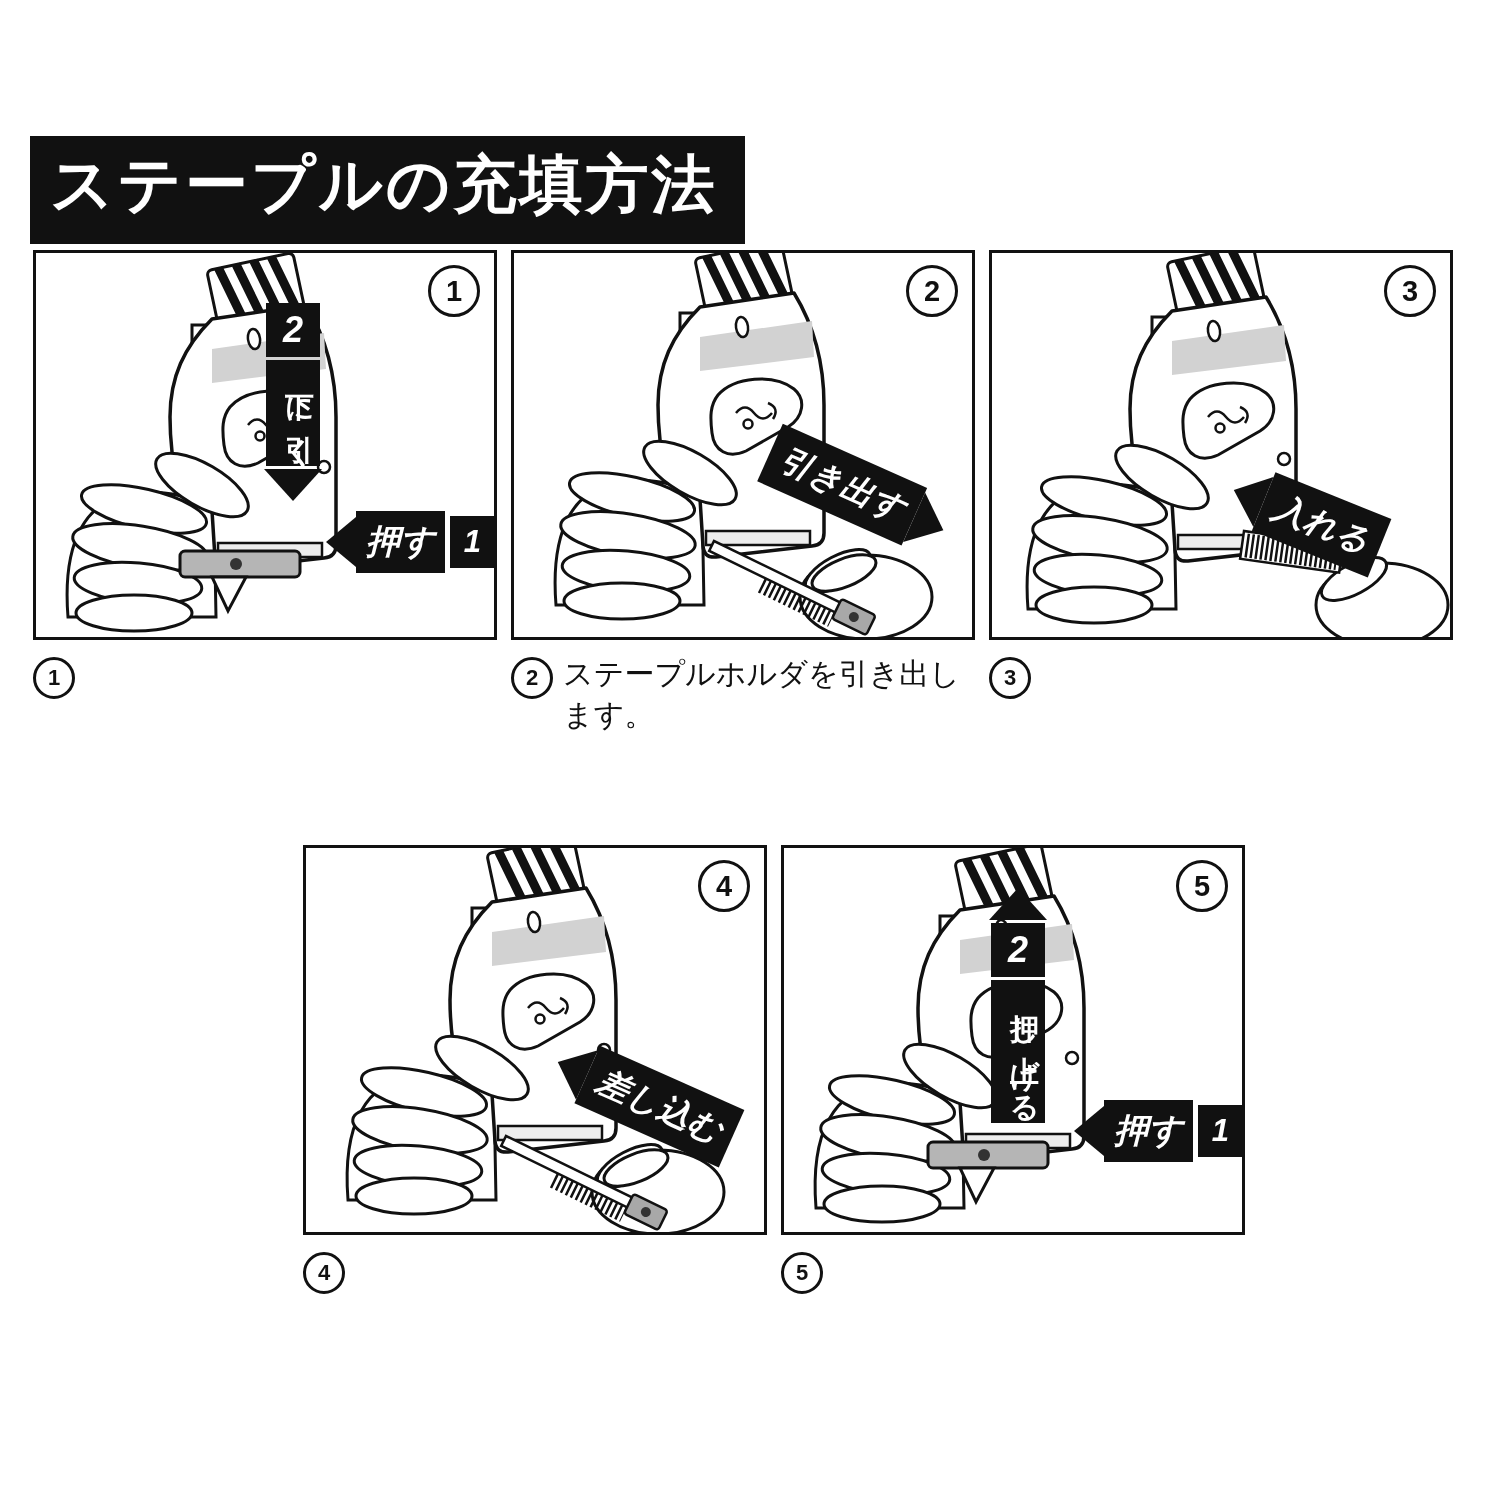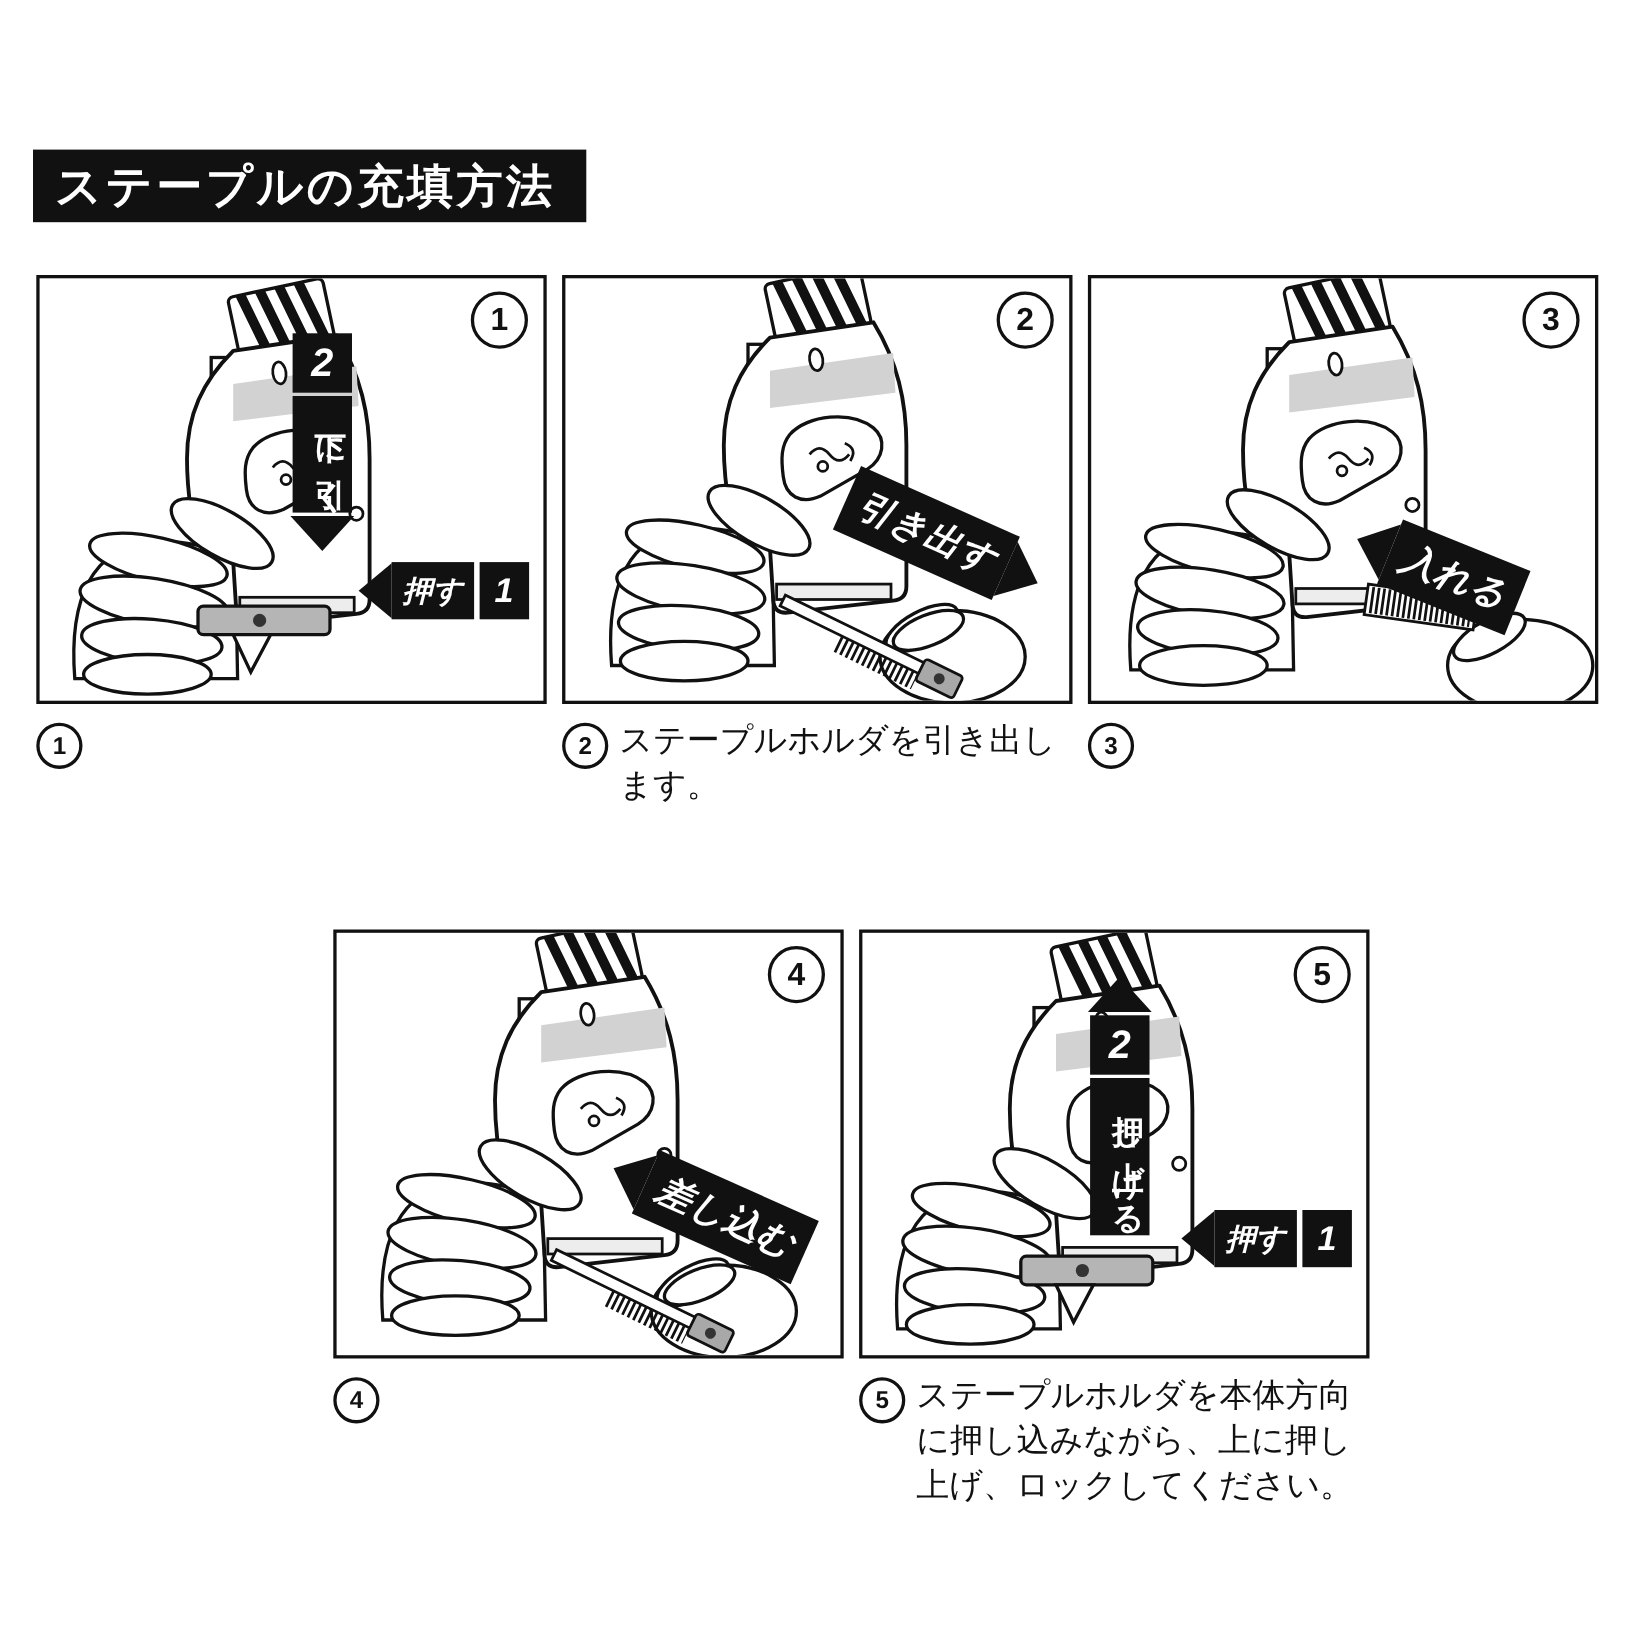--- a/index.html
+++ b/index.html
@@ -3,21 +3,21 @@
 <meta charset="utf-8">
 <style>
   html,body{margin:0;padding:0;}
   body{
     width:1500px;height:1500px;position:relative;background:#ffffff;
     font-family:"Liberation Sans","DejaVu Sans",sans-serif;color:#111;
     overflow:hidden;
   }
   .title{
     position:absolute;left:30px;top:136px;background:#111;color:#fff;
-    font-size:42px;font-weight:bold;padding:6px 28px 4px 20px;letter-spacing:3px;
+    font-size:63px;font-weight:bold;padding:6px 28px 16px 20px;letter-spacing:3px;
     white-space:nowrap;
   }
   .row{position:absolute;display:flex;gap:14px;}
   .row1{left:33px;top:250px;}
   .row2{left:303px;top:845px;}
   .figure{width:464px;}
   .panel{
     width:458px;height:384px;border:3px solid #111;position:relative;
     background:#fff;overflow:hidden;
   }
@@ -36,21 +36,21 @@
   .v-label{
     width:54px;background:#111;color:#fff;font-size:29px;font-weight:bold;
     writing-mode:vertical-rl;text-orientation:upright;padding:12px 0;letter-spacing:4px;
     display:flex;justify-content:center;
   }
   .v-tri-down{width:0;height:0;border-left:29px solid transparent;border-right:29px solid transparent;border-top:32px solid #111;margin-top:3px;}
   .v-tri-up{width:0;height:0;border-left:29px solid transparent;border-right:29px solid transparent;border-bottom:32px solid #111;margin-bottom:3px;}
   
   .h-arrow{position:absolute;display:flex;align-items:center;z-index:3;}
   .h-tri-left{width:0;height:0;border-top:25px solid transparent;border-bottom:25px solid transparent;border-right:30px solid #111;}
-  .h-label{background:#111;color:#fff;font-size:27px;font-weight:bold;font-style:italic;padding:8px 10px;white-space:nowrap;}
+  .h-label{background:#111;color:#fff;font-size:34px;font-weight:bold;font-style:italic;padding:8px 10px;white-space:nowrap;}
   .h-step{background:#111;color:#fff;font-size:31px;font-weight:bold;font-style:italic;padding:8px 14px;margin-left:5px;}
   
   .d-arrow{position:absolute;display:flex;align-items:center;transform-origin:left center;z-index:3;}
   .d-label{background:#111;color:#fff;font-size:33px;font-weight:bold;font-style:italic;padding:9px 12px;white-space:nowrap;}
   .d-tri-right{width:0;height:0;border-top:27px solid transparent;border-bottom:27px solid transparent;border-left:32px solid #111;}
   .d-tri-left{width:0;height:0;border-top:27px solid transparent;border-bottom:27px solid transparent;border-right:32px solid #111;}
   
   .caption{display:flex;gap:10px;margin-top:14px;font-size:30px;line-height:1.36;color:#111;}
   .cap-marker{
     flex:0 0 auto;width:36px;height:36px;border:3px solid #111;border-radius:50%;
@@ -240,17 +240,16 @@
       </div>
       <div class="h-arrow" style="left:290px;top:252px">
         <div class="h-tri-left"></div>
         <div class="h-label">押す</div>
         <div class="h-step">1</div>
       </div>
       <div class="badge">5</div>
     </div>
     <div class="caption">
       <div class="cap-marker">5</div>
-      <div class="cap-text">ステープルホルダを本体方向に押し込みながら、上に押し上げ、ロックしてください。</div>
     </div>
   </div>
 
 </div>
 
 </body></html>

